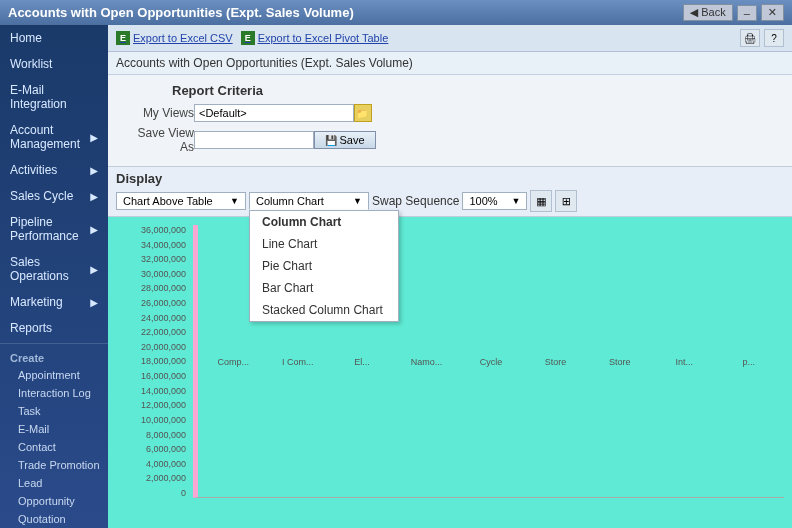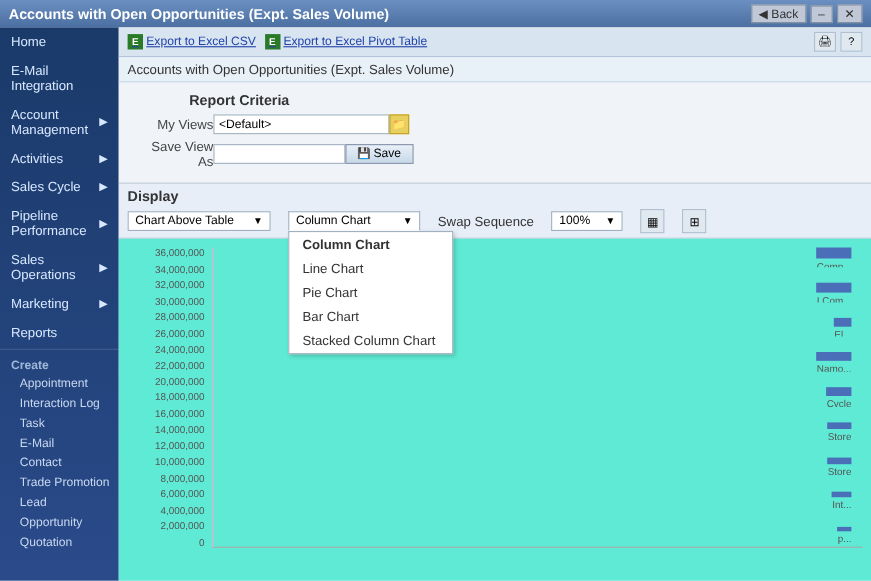--- a/index.html
+++ b/index.html
@@ -38,38 +38,38 @@
     .criteria-row { display: flex; align-items: center; gap: 0; margin-bottom: 4px; }
     .criteria-label { font-size: 12px; color: #444; width: 70px; text-align: right; }
     .criteria-select { border: 1px solid #a0b0c0; padding: 2px 4px; font-size: 11px; background: white; width: 160px; }
     .criteria-input { border: 1px solid #a0b0c0; padding: 2px 4px; font-size: 11px; background: white; width: 120px; }
     .save-btn { background: linear-gradient(to bottom, #e8f0f8, #c8d8e8); border: 1px solid #8090a8; padding: 2px 10px; font-size: 11px; cursor: pointer; display: flex; align-items: center; gap: 2px; }
     .disk-icon { font-size: 10px; }
     .folder-icon-btn { width: 18px; height: 18px; background: #e8d060; border: 1px solid #c0a020; cursor: pointer; display: flex; align-items: center; justify-content: center; font-size: 10px; }
 
     .display-section { padding: 4px 8px; background: #e8eef8; border-top: 1px solid #c0ccd8; border-bottom: 1px solid #c0ccd8; }
     .display-section h3 { font-size: 13px; font-weight: bold; color: #333; margin-bottom: 4px; }
-    .display-toolbar { display: flex; align-items: center; gap: 16px; }
+    .display-toolbar { display: flex; align-items: center; gap: 3px; }
     .dropdown-select { border: 1px solid #a0b0c0; padding: 2px 4px; font-size: 11px; background: white; display: flex; align-items: center; cursor: pointer; position: relative; }
     .dropdown-arrow { margin-left: 4px; font-size: 9px; }
     .swap-label { font-size: 12px; color: #333; }
     .zoom-select { border: 1px solid #a0b0c0; padding: 2px 4px; font-size: 11px; background: white; width: 60px; display: flex; align-items: center; cursor: pointer; }
     .toolbar-icon-btn { width: 22px; height: 22px; background: #e0e8f0; border: 1px solid #b0c0d0; cursor: pointer; display: flex; align-items: center; justify-content: center; font-size: 11px; }
 
     
     .dropdown-container { position: relative; display: inline-block; }
     .dropdown-menu { position: absolute; top: 100%; left: 0; background: white; border: 1px solid #a0b0c0; z-index: 100; box-shadow: 2px 2px 4px rgba(0,0,0,0.2); min-width: 150px; }
     .dropdown-menu-item { padding: 4px 12px; font-size: 12px; color: #333; cursor: pointer; }
     .dropdown-menu-item.active { font-weight: bold; }
 
     
     .chart-area { flex: 1; padding: 8px; background: white; position: relative; overflow: hidden; }
     .y-axis { position: absolute; left: 8px; top: 8px; bottom: 30px; width: 70px; display: flex; flex-direction: column; justify-content: space-between; align-items: flex-end; font-size: 10px; color: #555; }
     .y-label { font-size: 9px; }
-    .bars-area { position: absolute; left: 85px; right: 8px; top: 8px; bottom: 30px; display: flex; align-items: flex-end; gap: 14px; border-left: 1px solid #f9a8d4; border-bottom: 1px solid #aaa; padding: 0 10px; flex-direction: column; }
+    .bars-area { position: absolute; left: 85px; right: 8px; top: 8px; bottom: 30px; display: flex; align-items: center; gap: 14px; border-left: 5px solid #f9a8d4; border-bottom: 1px solid #aaa; padding: 0 10px; }
     .bar-group { display: flex; flex-direction: column; align-items: center; flex: 1; }
     .bar { background: #4a6eb8; width: 100%; position: relative; max-width: 40px; }
     .bar-label { font-size: 9px; color: #555; text-align: center; margin-top: 2px; white-space: nowrap; overflow: hidden; text-overflow: ellipsis; max-width: 50px; }
 
     
     select { appearance: none; -webkit-appearance: none; }
   </style>
 </head>
 <body>
 
@@ -87,20 +87,23 @@
       <button class="title-bar-btn">–</button>
       <button class="title-bar-btn">✕</button>
     </div>
   </div>
 
   <div class="main-area">
 
     <div class="sidebar">
       <div class="sidebar-item">
         <span>Home</span>
+      </div>
+      <div class="sidebar-item">
+        <span>Worklist</span>
       </div>
       <div class="sidebar-item">
         <span>E-Mail Integration</span>
       </div>
       <div class="sidebar-item">
         <span>Account Management</span>
         <span class="sidebar-arrow">▶</span>
       </div>
       <div class="sidebar-item">
         <span>Activities</span>

